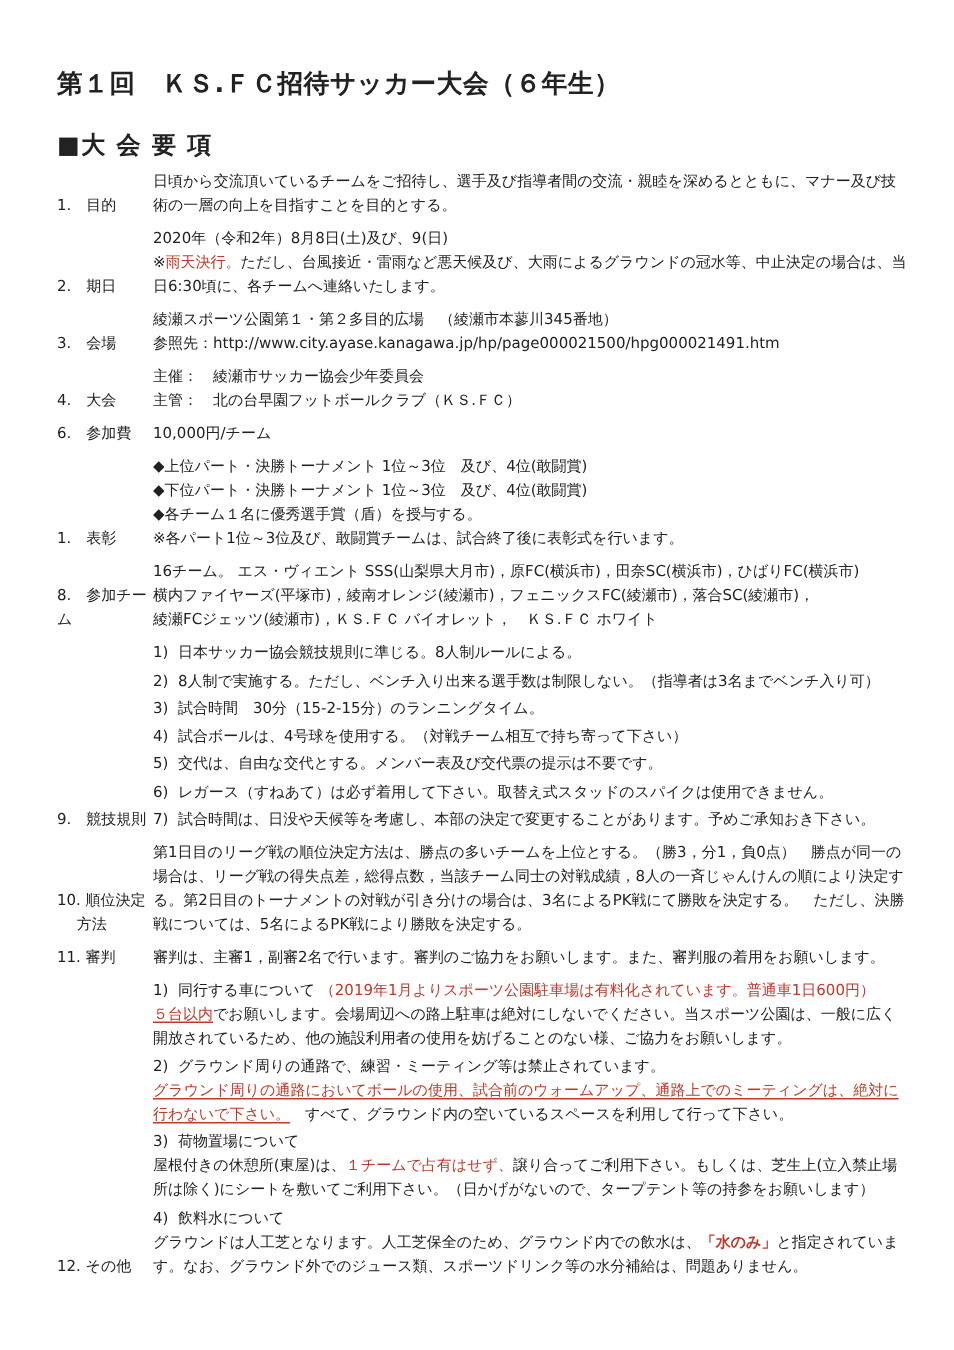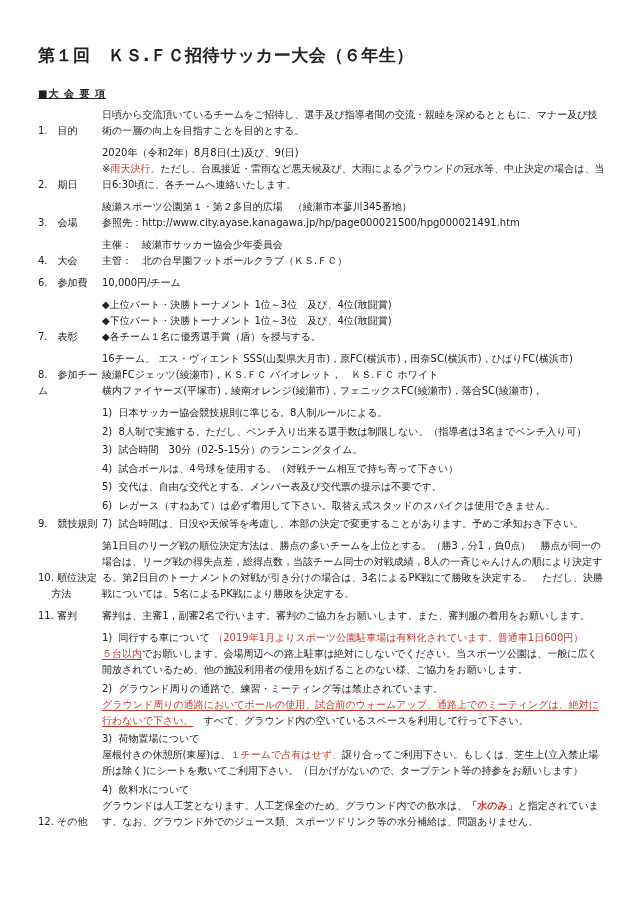--- a/index.html
+++ b/index.html
@@ -5,21 +5,21 @@
   :root { --ink:#222222; --red:#c0392b; }
   html,body { margin:0; padding:0; background:#ffffff; }
   body { width:636px; height:900px; overflow:hidden; }
   .page {
     box-sizing:border-box; width:636px; height:704px;
     padding:44px 30px 0 38px;
     font-family:"DejaVu Sans","Liberation Sans",sans-serif;
     color:var(--ink);
   }
   .doc-title { font-size:17px; font-weight:bold; letter-spacing:0.5px; margin:0; }
-  .doc-heading { font-size:10px; font-weight:bold; letter-spacing:1px; margin:20px 0 2px 0;text-decoration:underline; }
+  .doc-heading { font-size:16px; font-weight:bold; letter-spacing:1px; margin:20px 0 2px 0; }
   .items { margin:0; }
   .item { display:flex; align-items:flex-end; margin-top:6px; }
   .item-label {
     flex:0 0 64px; font-size:10px; line-height:16px;
     white-space:pre-wrap;
   }
   .item-body { flex:1; font-size:10px; line-height:16px; min-width:0; }
   .para { margin:0; white-space:pre-wrap; }
   .para.sp { margin-top:2.5px; }
   .red   { color:var(--red); }
@@ -60,41 +60,42 @@
           <div class="para"><span>主管：　北の台早園フットボールクラブ（ＫＳ.ＦＣ）</span></div>
         </div>
       </div>
       <div class="item">
         <div class="item-label">6.　参加費</div>
         <div class="item-body">
           <div class="para"><span>10,000円/チーム</span></div>
         </div>
       </div>
       <div class="item">
-        <div class="item-label">7.　表彰</div>
+        <div class="item-label">1.　表彰</div>
         <div class="item-body">
           <div class="para"><span>◆上位パート・決勝トーナメント 1位～3位　及び、4位(敢闘賞)</span></div>
           <div class="para"><span>◆下位パート・決勝トーナメント 1位～3位　及び、4位(敢闘賞)</span></div>
           <div class="para"><span>◆各チーム１名に優秀選手賞（盾）を授与する。</span></div>
+          <div class="para"><span>※各パート1位～3位及び、敢闘賞チームは、試合終了後に表彰式を行います。</span></div>
         </div>
       </div>
       <div class="item">
         <div class="item-label">8.　参加チーム</div>
         <div class="item-body">
           <div class="para"><span>16チーム。 エス・ヴィエント SSS(山梨県大月市)，原FC(横浜市)，田奈SC(横浜市)，ひばりFC(横浜市)</span></div>
+          <div class="para"><span>横内ファイヤーズ(平塚市)，綾南オレンジ(綾瀬市)，フェニックスFC(綾瀬市)，落合SC(綾瀬市)，</span></div>
           <div class="para"><span>綾瀬FCジェッツ(綾瀬市)，ＫＳ.ＦＣ バイオレット，　ＫＳ.ＦＣ ホワイト</span></div>
-          <div class="para"><span>横内ファイヤーズ(平塚市)，綾南オレンジ(綾瀬市)，フェニックスFC(綾瀬市)，落合SC(綾瀬市)，</span></div>
         </div>
       </div>
       <div class="item">
         <div class="item-label">9.　競技規則</div>
         <div class="item-body">
           <div class="para"><span>1)  日本サッカー協会競技規則に準じる。8人制ルールによる。</span></div>
           <div class="para sp"><span>2)  8人制で実施する。ただし、ベンチ入り出来る選手数は制限しない。（指導者は3名までベンチ入り可）</span></div>
-          <div class="para sp"><span>3)  試合時間　30分（02-5-15分）のランニングタイム。</span></div>
+          <div class="para sp"><span>3)  試合時間　30分（15-2-15分）のランニングタイム。</span></div>
           <div class="para sp"><span>4)  試合ボールは、4号球を使用する。（対戦チーム相互で持ち寄って下さい）</span></div>
           <div class="para sp"><span>5)  交代は、自由な交代とする。メンバー表及び交代票の提示は不要です。</span></div>
           <div class="para sp"><span>6)  レガース（すねあて）は必ず着用して下さい。取替え式スタッドのスパイクは使用できません。</span></div>
           <div class="para sp"><span>7)  試合時間は、日没や天候等を考慮し、本部の決定で変更することがあります。予めご承知おき下さい。</span></div>
         </div>
       </div>
       <div class="item">
         <div class="item-label">10. 順位決定
 　 方法</div>
         <div class="item-body">

